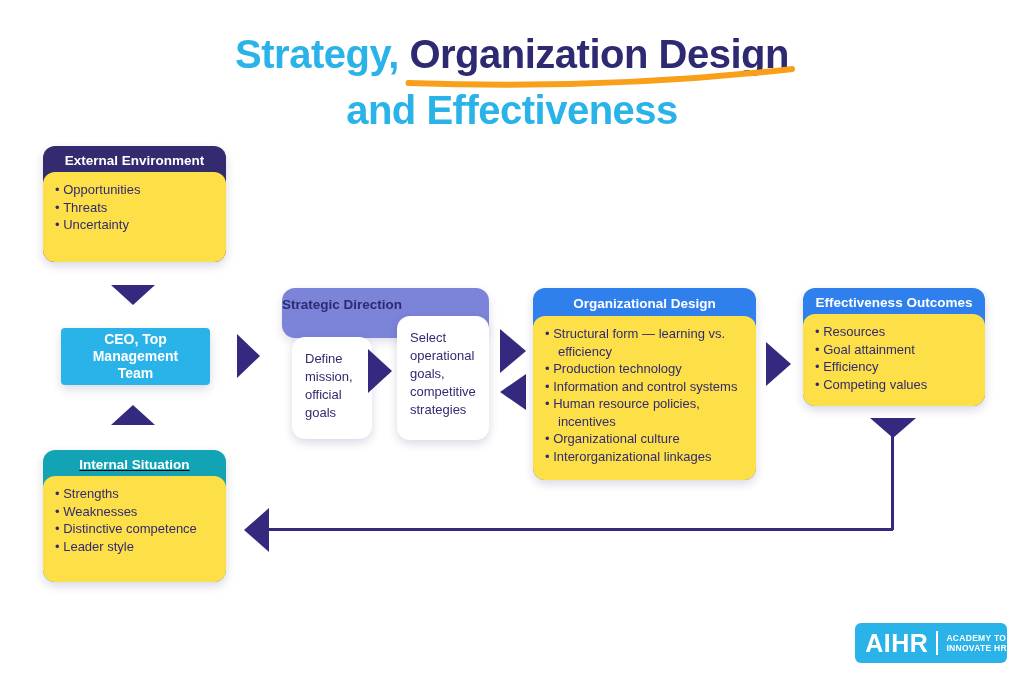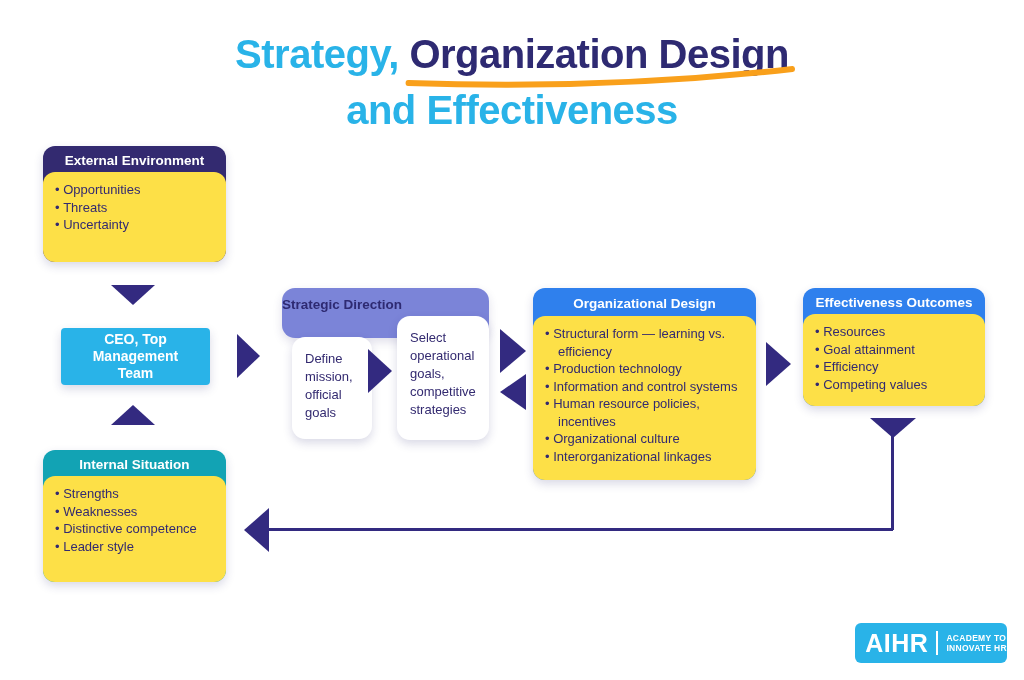--- a/index.html
+++ b/index.html
@@ -37,21 +37,21 @@
     background: #fde047; border-radius: 12px; padding: 9px 10px 6px 12px;
   }
   ul.bullets { list-style: none; }
   ul.bullets li {
     color: #332a70; font-size: 13px; font-weight: 500; line-height: 17.5px;
     padding-left: 13px; text-indent: -13px;
   }
   ul.bullets li::before { content: "\2022\00a0"; color: #332a70; }
 
   .card-ext   { left: 43px;  top: 146px; width: 183px; height: 116px; background: #332a70; }
-  .card-int   { left: 43px;  top: 450px; width: 183px; height: 132px; background: #12a3b4; }
+  .card-int   { left: 43px;  top: 450px; width: 183px; height: 132px; background: #12a3b4; text-decoration: underline; }
   .card-od    { left: 533px; top: 288px; width: 223px; height: 192px; background: #2f80ed; }
   .card-od .card-header { height: 30px; }
   .card-od .card-body { top: 28px; }
   .card-eff   { left: 803px; top: 288px; width: 182px; height: 118px; background: #2f80ed; }
 
   
   .ceo-box {
     position: absolute; left: 61px; top: 328px; width: 149px; height: 57px;
     background: #29b3e8; border-radius: 4px;
     display: flex; align-items: center; justify-content: center; text-align: center;

